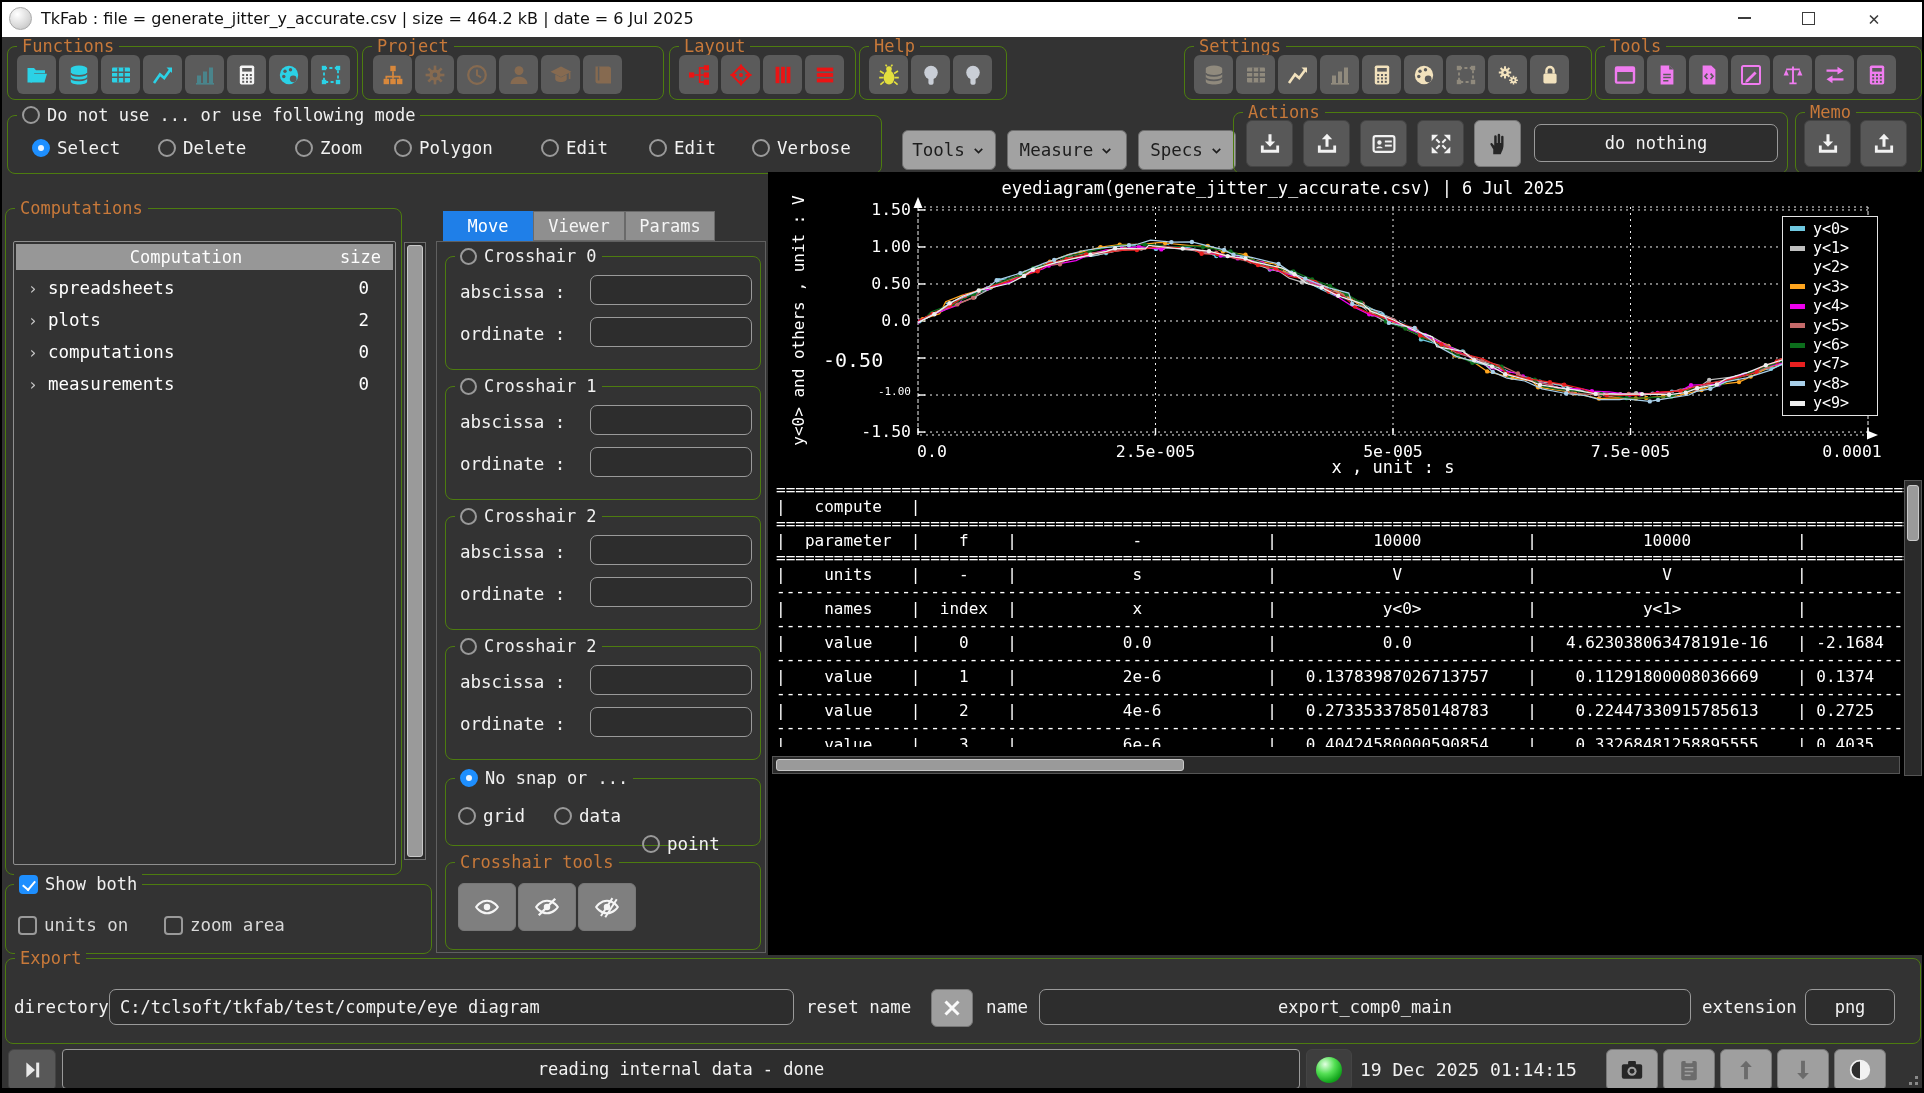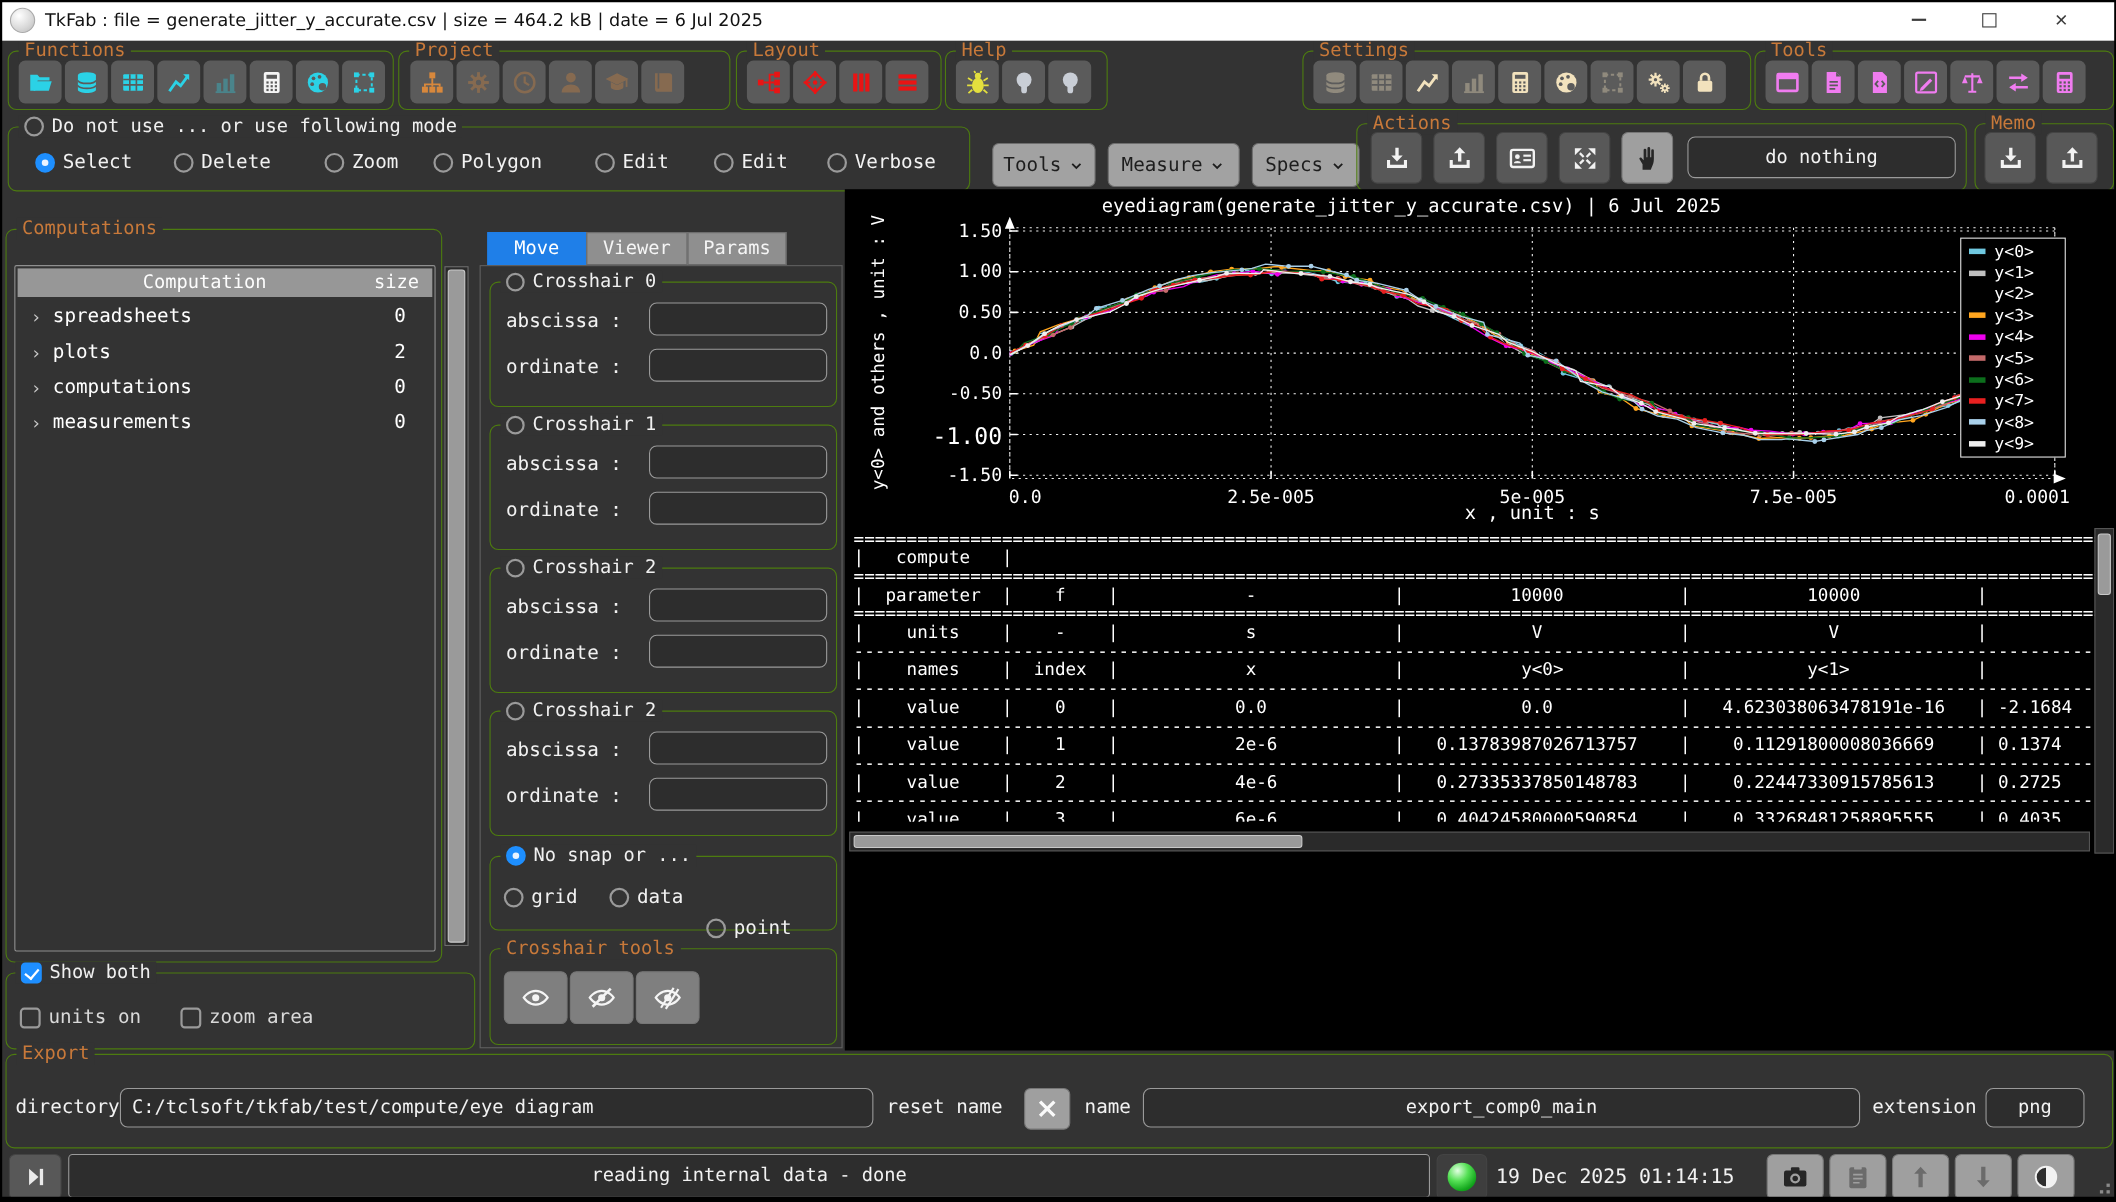--- a/index.html
+++ b/index.html
@@ -1108,22 +1108,22 @@
           <circle cx="1032.8" cy="179.4" r="2.2" fill="#efefef" stroke="none"></circle>
           <circle cx="1100.0" cy="149.3" r="2.2" fill="#efefef" stroke="none"></circle>
         </g>
       </g>
     </svg>
   <div id="yticks">
       <div class="ptext" style="left: 55px; top: 27.961px; width: 88px; text-align: right; font-size: 16.5px;">1.50</div>
       <div class="ptext" style="left: 55px; top: 64.974px; width: 88px; text-align: right; font-size: 16.5px;">1.00</div>
       <div class="ptext" style="left: 55px; top: 101.987px; width: 88px; text-align: right; font-size: 16.5px;">0.50</div>
       <div class="ptext" style="left: 55px; top: 139px; width: 88px; text-align: right; font-size: 16.5px;">0.0</div>
-      <div class="ptext" style="left: 55px; top: 176.013px; width: 88px; text-align: right; font-size: 16px;">-0.50</div>
-      <div class="ptext" style="left: 55px; top: 213.026px; width: 88px; text-align: right; font-size: 21px;">-1.00</div>
+      <div class="ptext" style="left: 55px; top: 176.013px; width: 88px; font-size: 20px;">-0.50</div>
+      <div class="ptext" style="left: 55px; top: 213.026px; width: 88px; text-align: right; font-size: 11px;">-1.00</div>
       <div class="ptext" style="left: 55px; top: 250.039px; width: 88px; text-align: right; font-size: 16.5px;">-1.50</div>
     </div>
   <div id="xticks">
       <div class="ptext" style="left: 94px; top: 270px; width: 140px; text-align: center; font-size: 16.5px;">0.0</div>
       <div class="ptext" style="left: 317.5px; top: 270px; width: 140px; text-align: center; font-size: 16.5px;">2.5e-005</div>
       <div class="ptext" style="left: 555px; top: 270px; width: 140px; text-align: center; font-size: 16.5px;">5e-005</div>
       <div class="ptext" style="left: 792.5px; top: 270px; width: 140px; text-align: center; font-size: 16.5px;">7.5e-005</div>
       <div class="ptext" style="left: 1014px; top: 270px; width: 140px; text-align: center; font-size: 16.5px;">0.0001</div>
     </div>
   <div id="legend" style="left:1014px;top:44px;width:96px;height:200px;">

